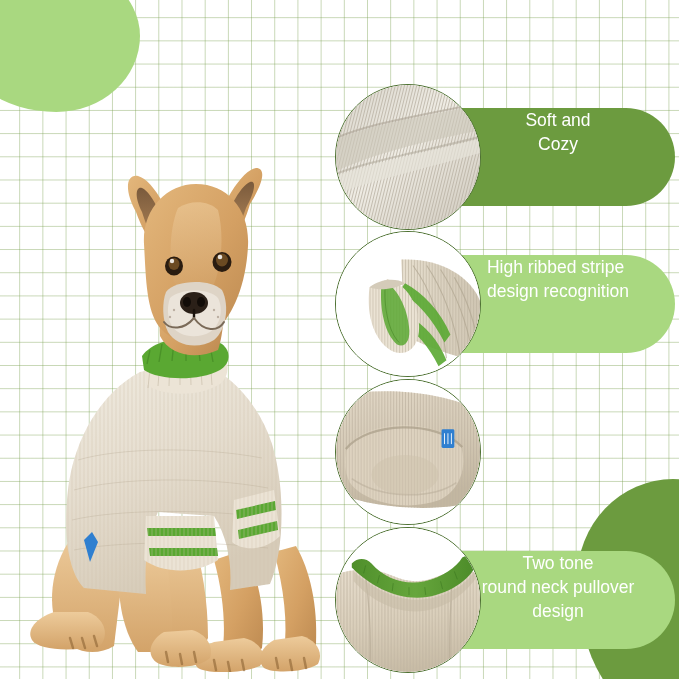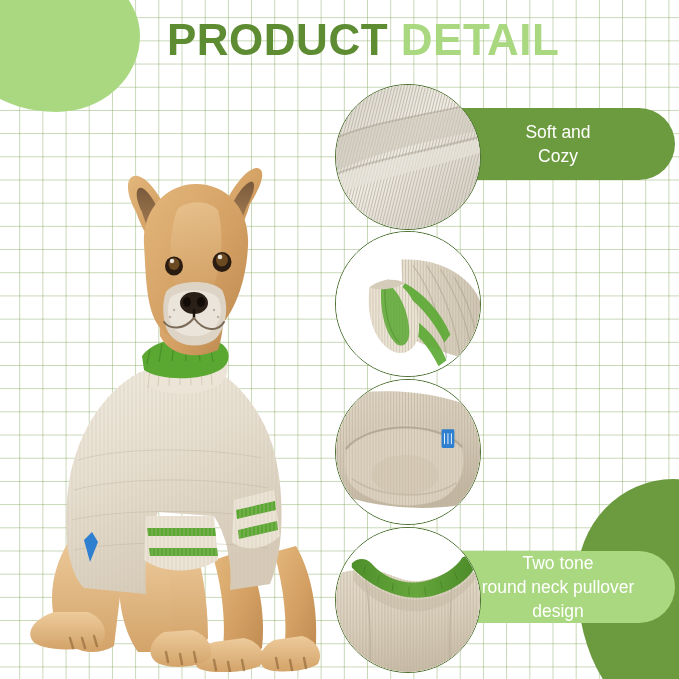--- a/index.html
+++ b/index.html
@@ -66,24 +66,24 @@
   .f1 { top:84px; }
   .f2 { top:231px; }
   .f3 { top:379px; }
   .f4 { top:527px; }
 
   .pill {
     position:absolute;
     left:62px;
     top:24px;
     width:278px;
-    height:72px;
+    height:98px;
     border-radius:0 49px 49px 0;
     display:flex;
-    align-items:center;
+    align-items:flex-start;
     justify-content:center;
     padding-left:58px;
     padding-right:14px;
   }
   .pill-dark  { background:#6c9b3f; }
   .pill-light { background:#a9d880; }
 
   .pill-text {
     color:#ffffff;
     font-size:17.5px;
@@ -105,24 +105,20 @@
   .photo-svg { width:100%; height:100%; display:block; }
 </style>
 </head>
 <body>
 
 <div id="page">
 
   <div class="blob-tl"></div>
   <div class="blob-br"></div>
 
-  <div class="title">
-    <span class="t-dark">PRODUCT</span>
-    <span class="t-light">DETAIL</span>
-  </div>
 
   <div class="dog-wrap">
     <svg class="dog-svg" viewBox="0 0 312 512">
       <defs>
         <linearGradient id="furG" x1="0" y1="0" x2="1" y2="1">
           <stop offset="0%" stop-color="#e3b77c"></stop>
           <stop offset="55%" stop-color="#d4a063"></stop>
           <stop offset="100%" stop-color="#bd8a51"></stop>
         </linearGradient>
         <linearGradient id="furLight" x1="0" y1="0" x2="0" y2="1">
@@ -257,20 +253,24 @@
         <rect width="146" height="146" fill="url(#rib1)"></rect>
         <path d="M-10 60 C30 40 80 34 156 18 L156 44 C84 58 36 70 -10 92 Z" fill="#cdc7ba" opacity=".65"></path>
         <path d="M-10 96 C30 80 86 70 156 52 L156 66 C86 86 30 98 -10 114 Z" fill="#e6e2d8" opacity=".7"></path>
         <path d="M-10 58 C32 38 84 32 156 16" stroke="#a59d8e" stroke-width="2" fill="none" opacity=".55"></path>
         <path d="M-10 94 C32 76 88 68 156 50" stroke="#a59d8e" stroke-width="2" fill="none" opacity=".45"></path>
       </svg>
     </div>
   </div>
 
   <div class="feature f2">
+    <div class="pill pill-light pill-left">
+      <span class="pill-text">High ribbed stripe
+design recognition</span>
+    </div>
     <div class="photo-circle">
       <svg class="photo-svg" viewBox="0 0 146 146">
         <defs>
           <pattern id="rib2" width="3" height="7" patternUnits="userSpaceOnUse">
             <path d="M1.5 0 v7" stroke="#bdb3a0" stroke-width="1" opacity=".8"></path>
           </pattern>
           <linearGradient id="col2" x1="0" y1="0" x2="1" y2="0">
             <stop offset="0%" stop-color="#e8e0d0"></stop>
             <stop offset="100%" stop-color="#cfc5b2"></stop>
           </linearGradient>

